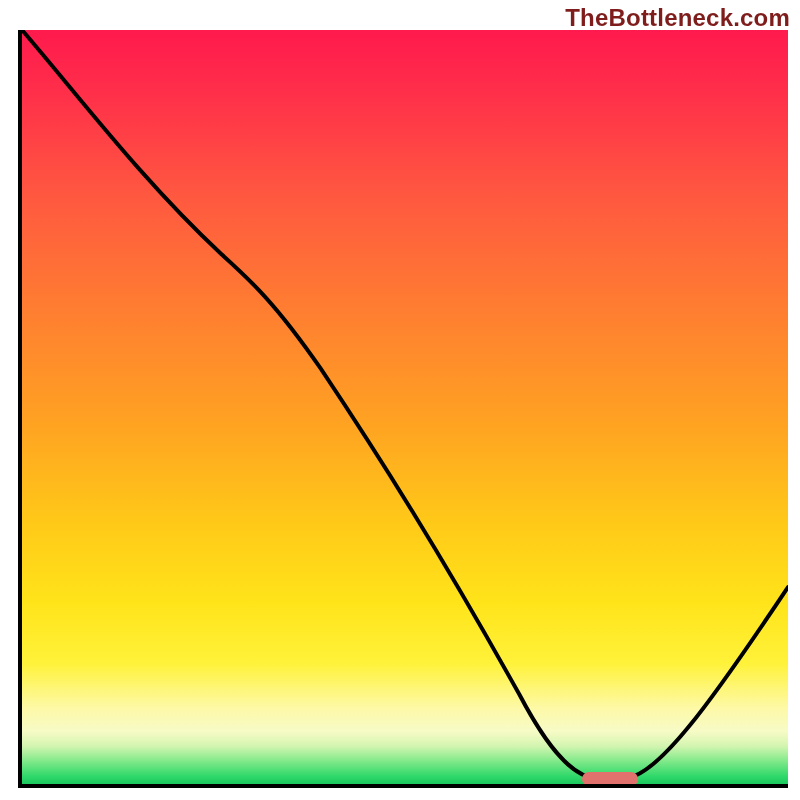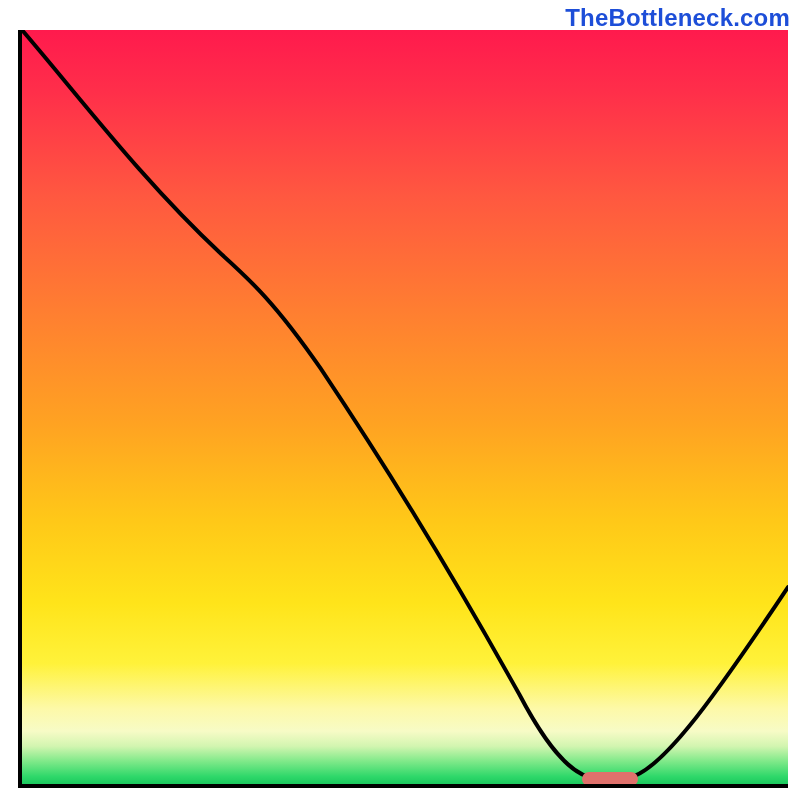--- a/index.html
+++ b/index.html
@@ -14,21 +14,21 @@
     position: relative;
     width: 800px;
     height: 800px;
   }
   .watermark {
     position: absolute;
     top: 4px;
     right: 10px;
     font-size: 24px;
     font-weight: bold;
-    color: #1d4ed8;
+    color: #7f1d1d;
     letter-spacing: 0.2px;
     text-align: right;
   }
   .plot {
     position: absolute;
     left: 18px;
     right: 12px;
     top: 30px;
     bottom: 12px;
     border-left: 4px solid #000;

